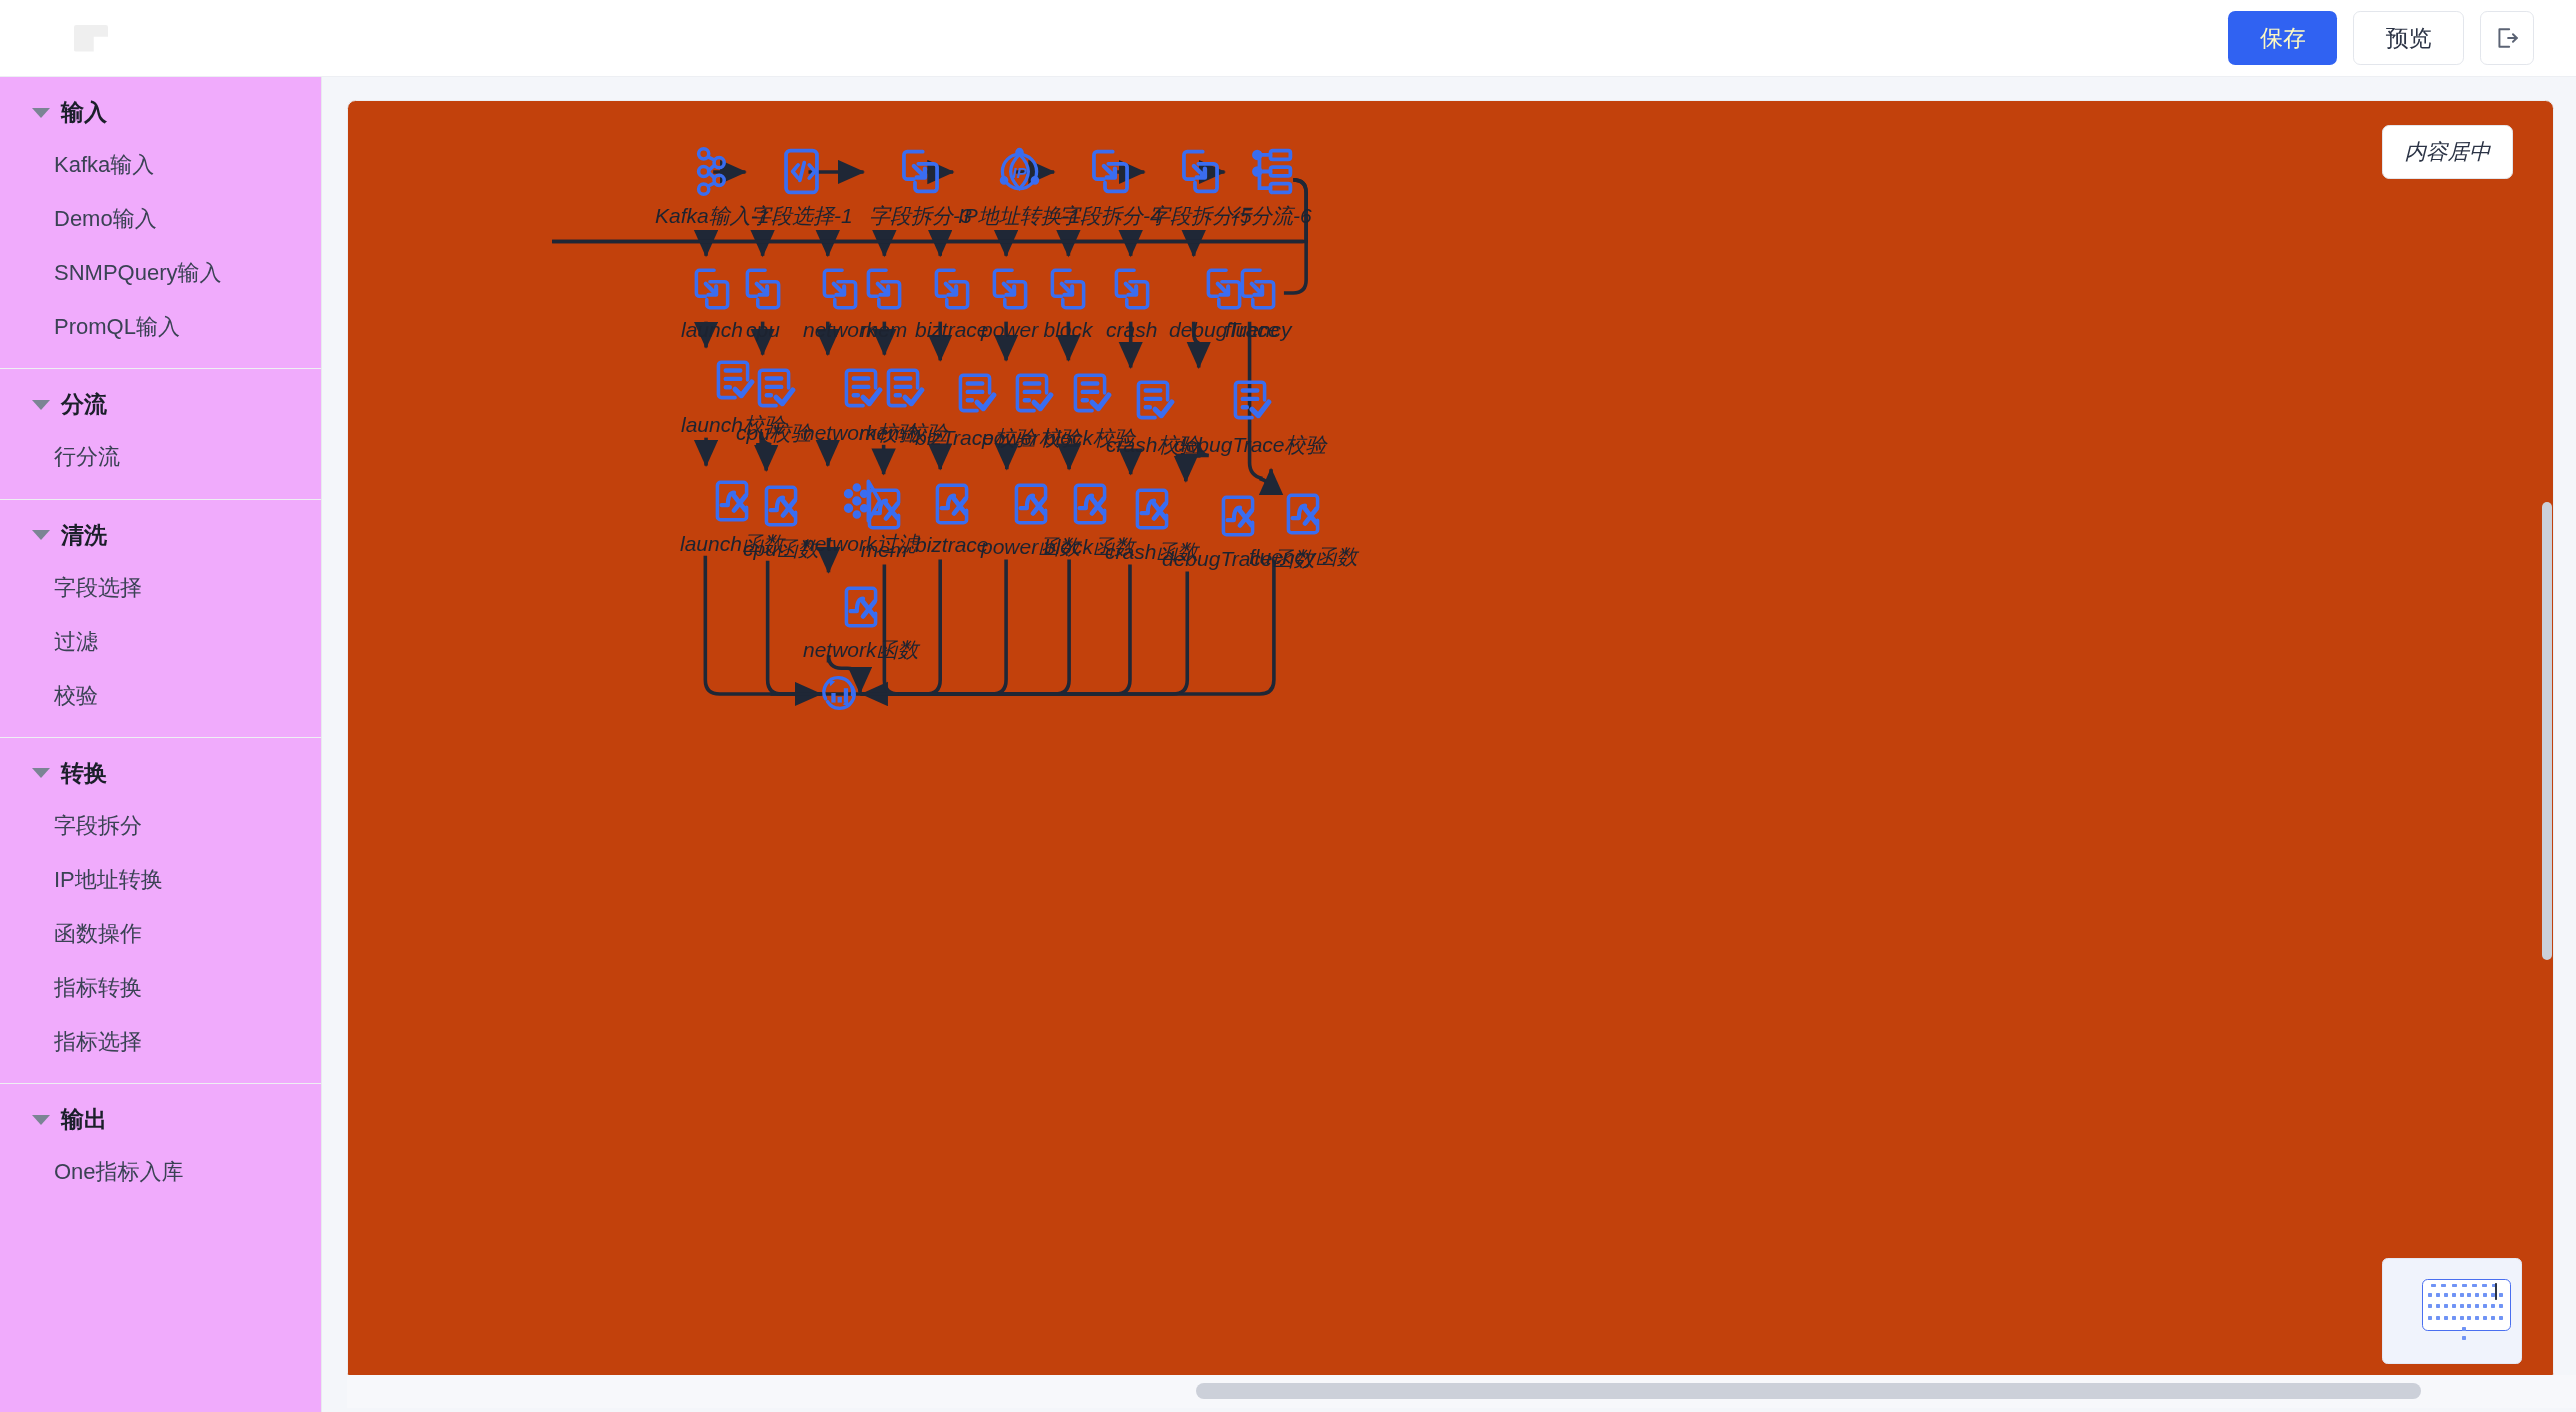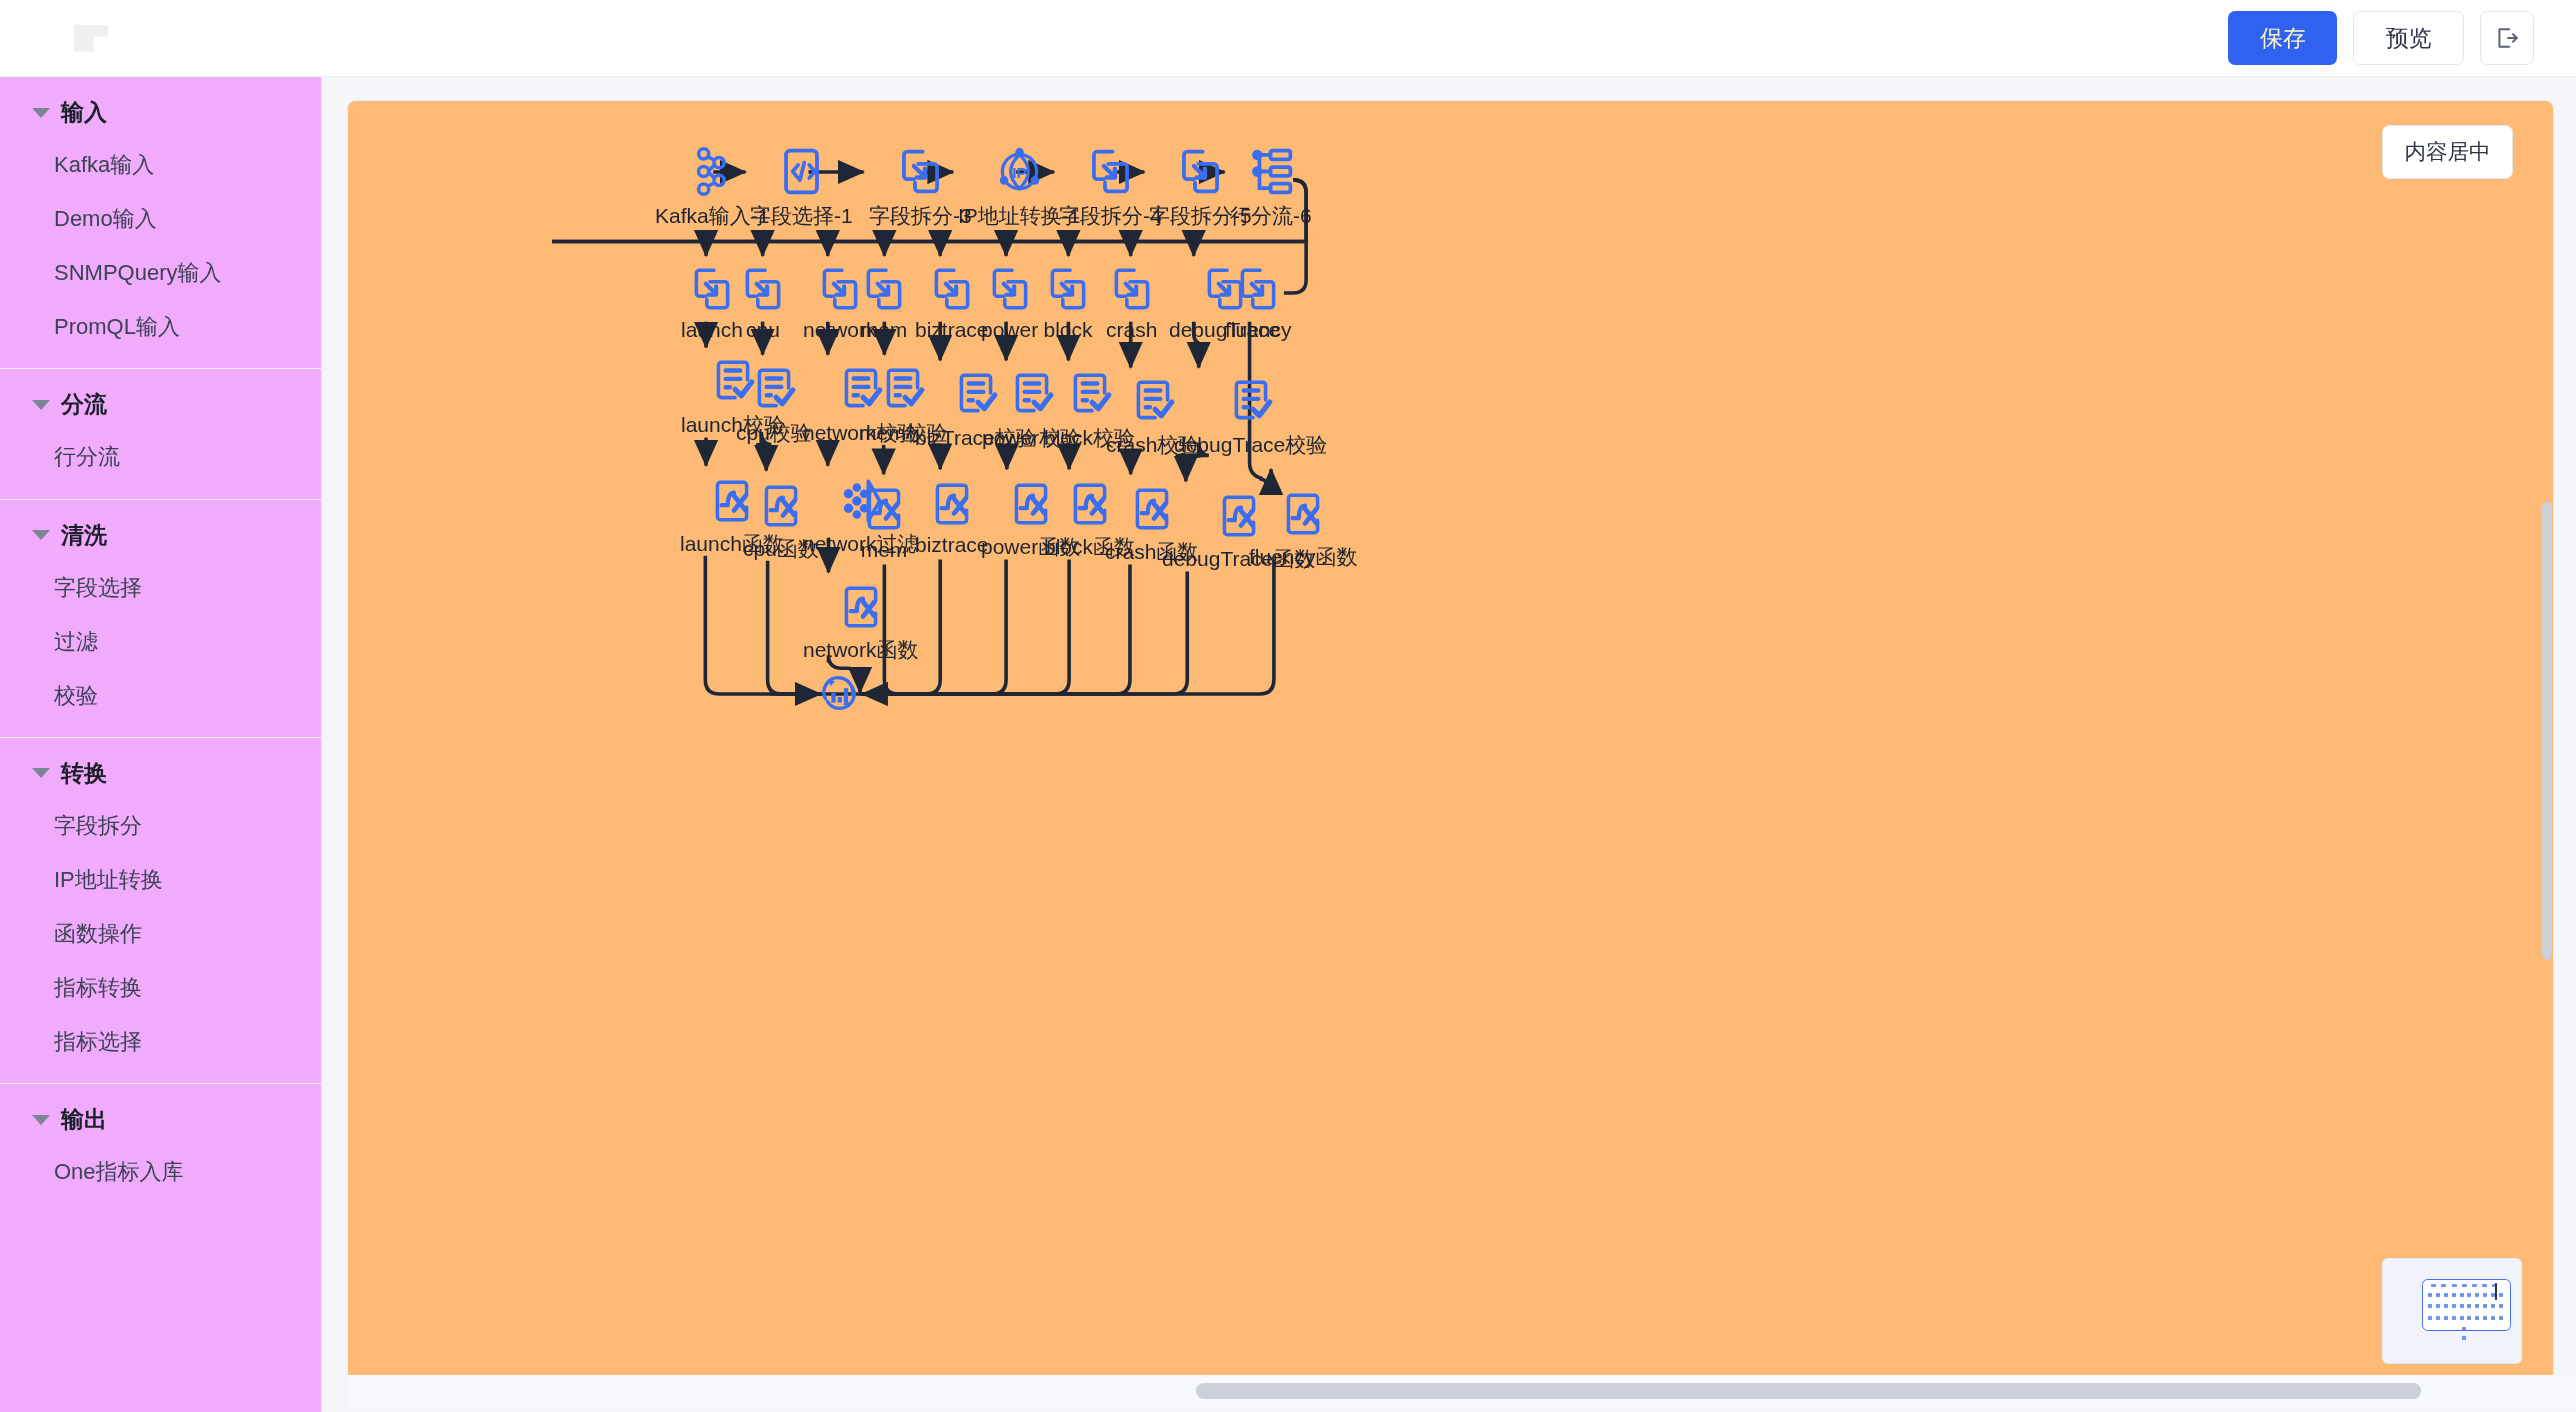--- a/index.html
+++ b/index.html
@@ -51,22 +51,23 @@
     border-left: 9.3px solid transparent; border-right: 9.3px solid transparent;
     border-top: 10px solid #7b8494; }
   .sb-item {
     padding: 12px 0 12px 54px; font-size: 22px; color: #3a4254; cursor: pointer;
   }
 
   
   .canvas-wrap {
     position: absolute; left: 347px; top: 100px;
     width: 2207px; height: 1282px;
-    background: #fdba74; border: 0.7px solid #eceef2; border-radius: 8.6px;
+    background: #c2410c; border: 0.7px solid #eceef2; border-radius: 8.6px;
     overflow: hidden;
+    font-style: italic;
   }
   .center-btn {
     position: absolute; right: 40px; top: 23.6px;
     background:#fff; border:0.7px solid #e3e6ec; border-radius:7.2px;
     padding: 11.5px 21.5px; font-size: 21.5px; color:#2c3446; cursor:pointer; z-index: 30;
   }
   .flow { position: absolute; left: 0; top: 0; width: 2207px; height: 1282px; }
   .flow svg.edges { position: absolute; left: 0; top: 0; width: 2207px; height: 1282px; }
 
   .node {

